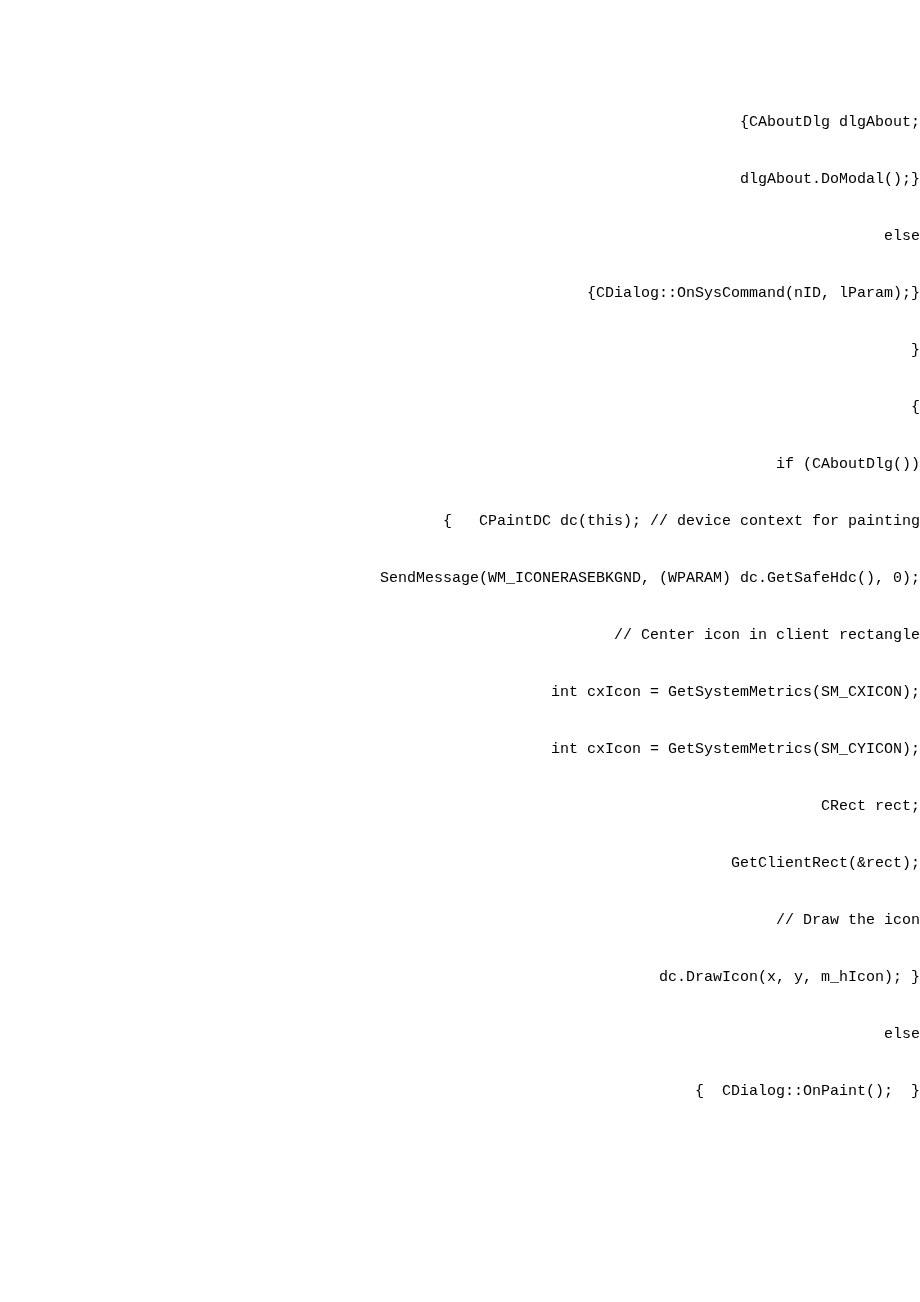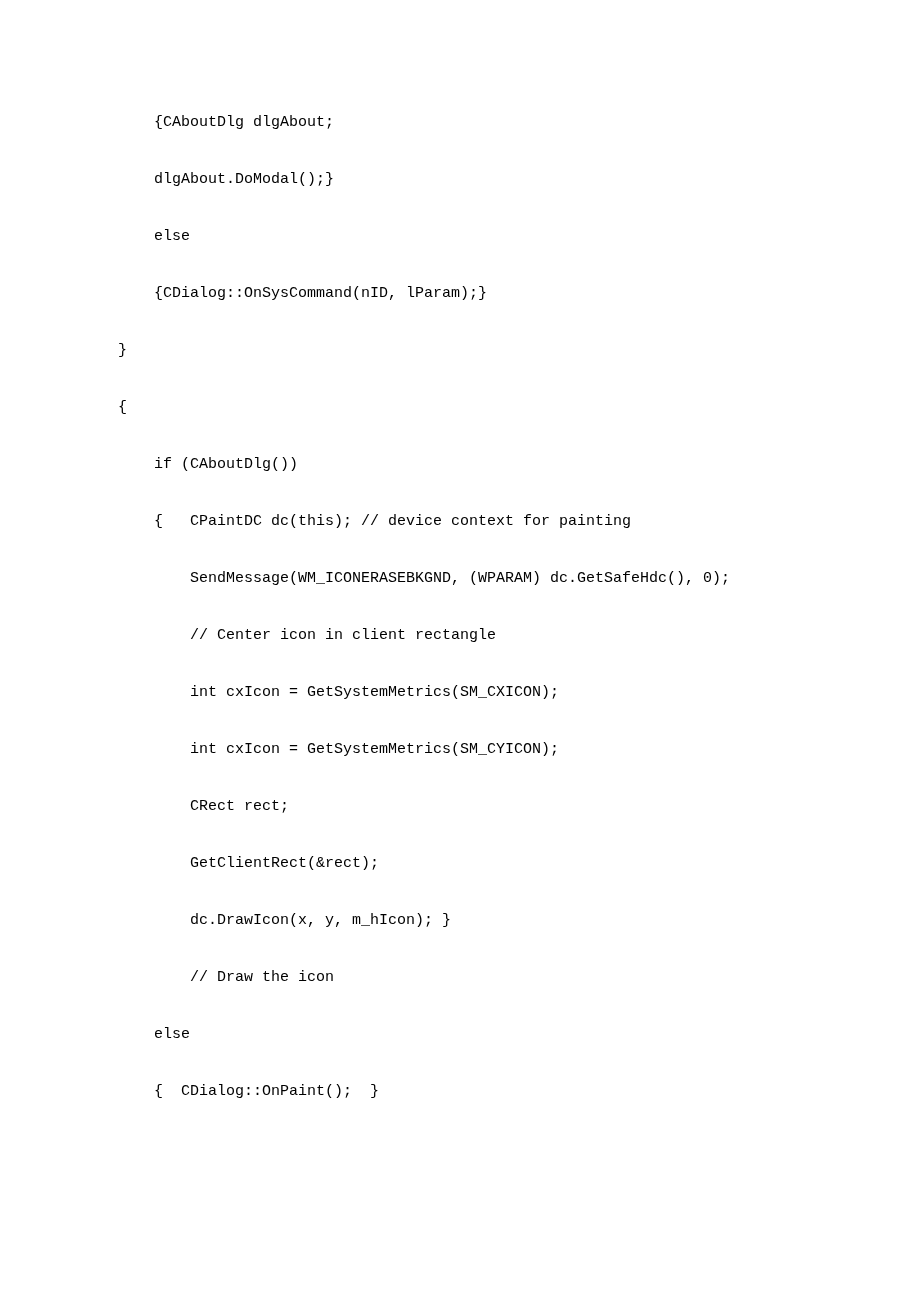--- a/index.html
+++ b/index.html
@@ -13,42 +13,43 @@
   }
   .page {
     width: 920px;
     min-height: 1302px;
     box-sizing: border-box;
     padding: 80px 0 40px 118px;
     white-space: pre;
   }
   .code-line {
     display: block;
+    text-align: right;
   }
 </style>
 </head>
 <body>
 
 <div class="page">
 <span class="code-line">    {CAboutDlg dlgAbout;</span>
 <span class="code-line">    dlgAbout.DoModal();}</span>
 <span class="code-line">    else</span>
 <span class="code-line">    {CDialog::OnSysCommand(nID, lParam);}</span>
 <span class="code-line">}</span>
 <span class="code-line">{</span>
 <span class="code-line">    if (CAboutDlg())</span>
 <span class="code-line">    {   CPaintDC dc(this); // device context for painting</span>
 <span class="code-line">        SendMessage(WM_ICONERASEBKGND, (WPARAM) dc.GetSafeHdc(), 0);</span>
 <span class="code-line">        // Center icon in client rectangle</span>
 <span class="code-line">        int cxIcon = GetSystemMetrics(SM_CXICON);</span>
 <span class="code-line">        int cxIcon = GetSystemMetrics(SM_CYICON);</span>
 <span class="code-line">        CRect rect;</span>
 <span class="code-line">        GetClientRect(&amp;rect);</span>
+<span class="code-line">        // Draw the icon</span>
 <span class="code-line">        dc.DrawIcon(x, y, m_hIcon); }</span>
-<span class="code-line">        // Draw the icon</span>
 <span class="code-line">    else</span>
 <span class="code-line">    {  CDialog::OnPaint();  }</span>
 
 
 
 
 
 
 
 

